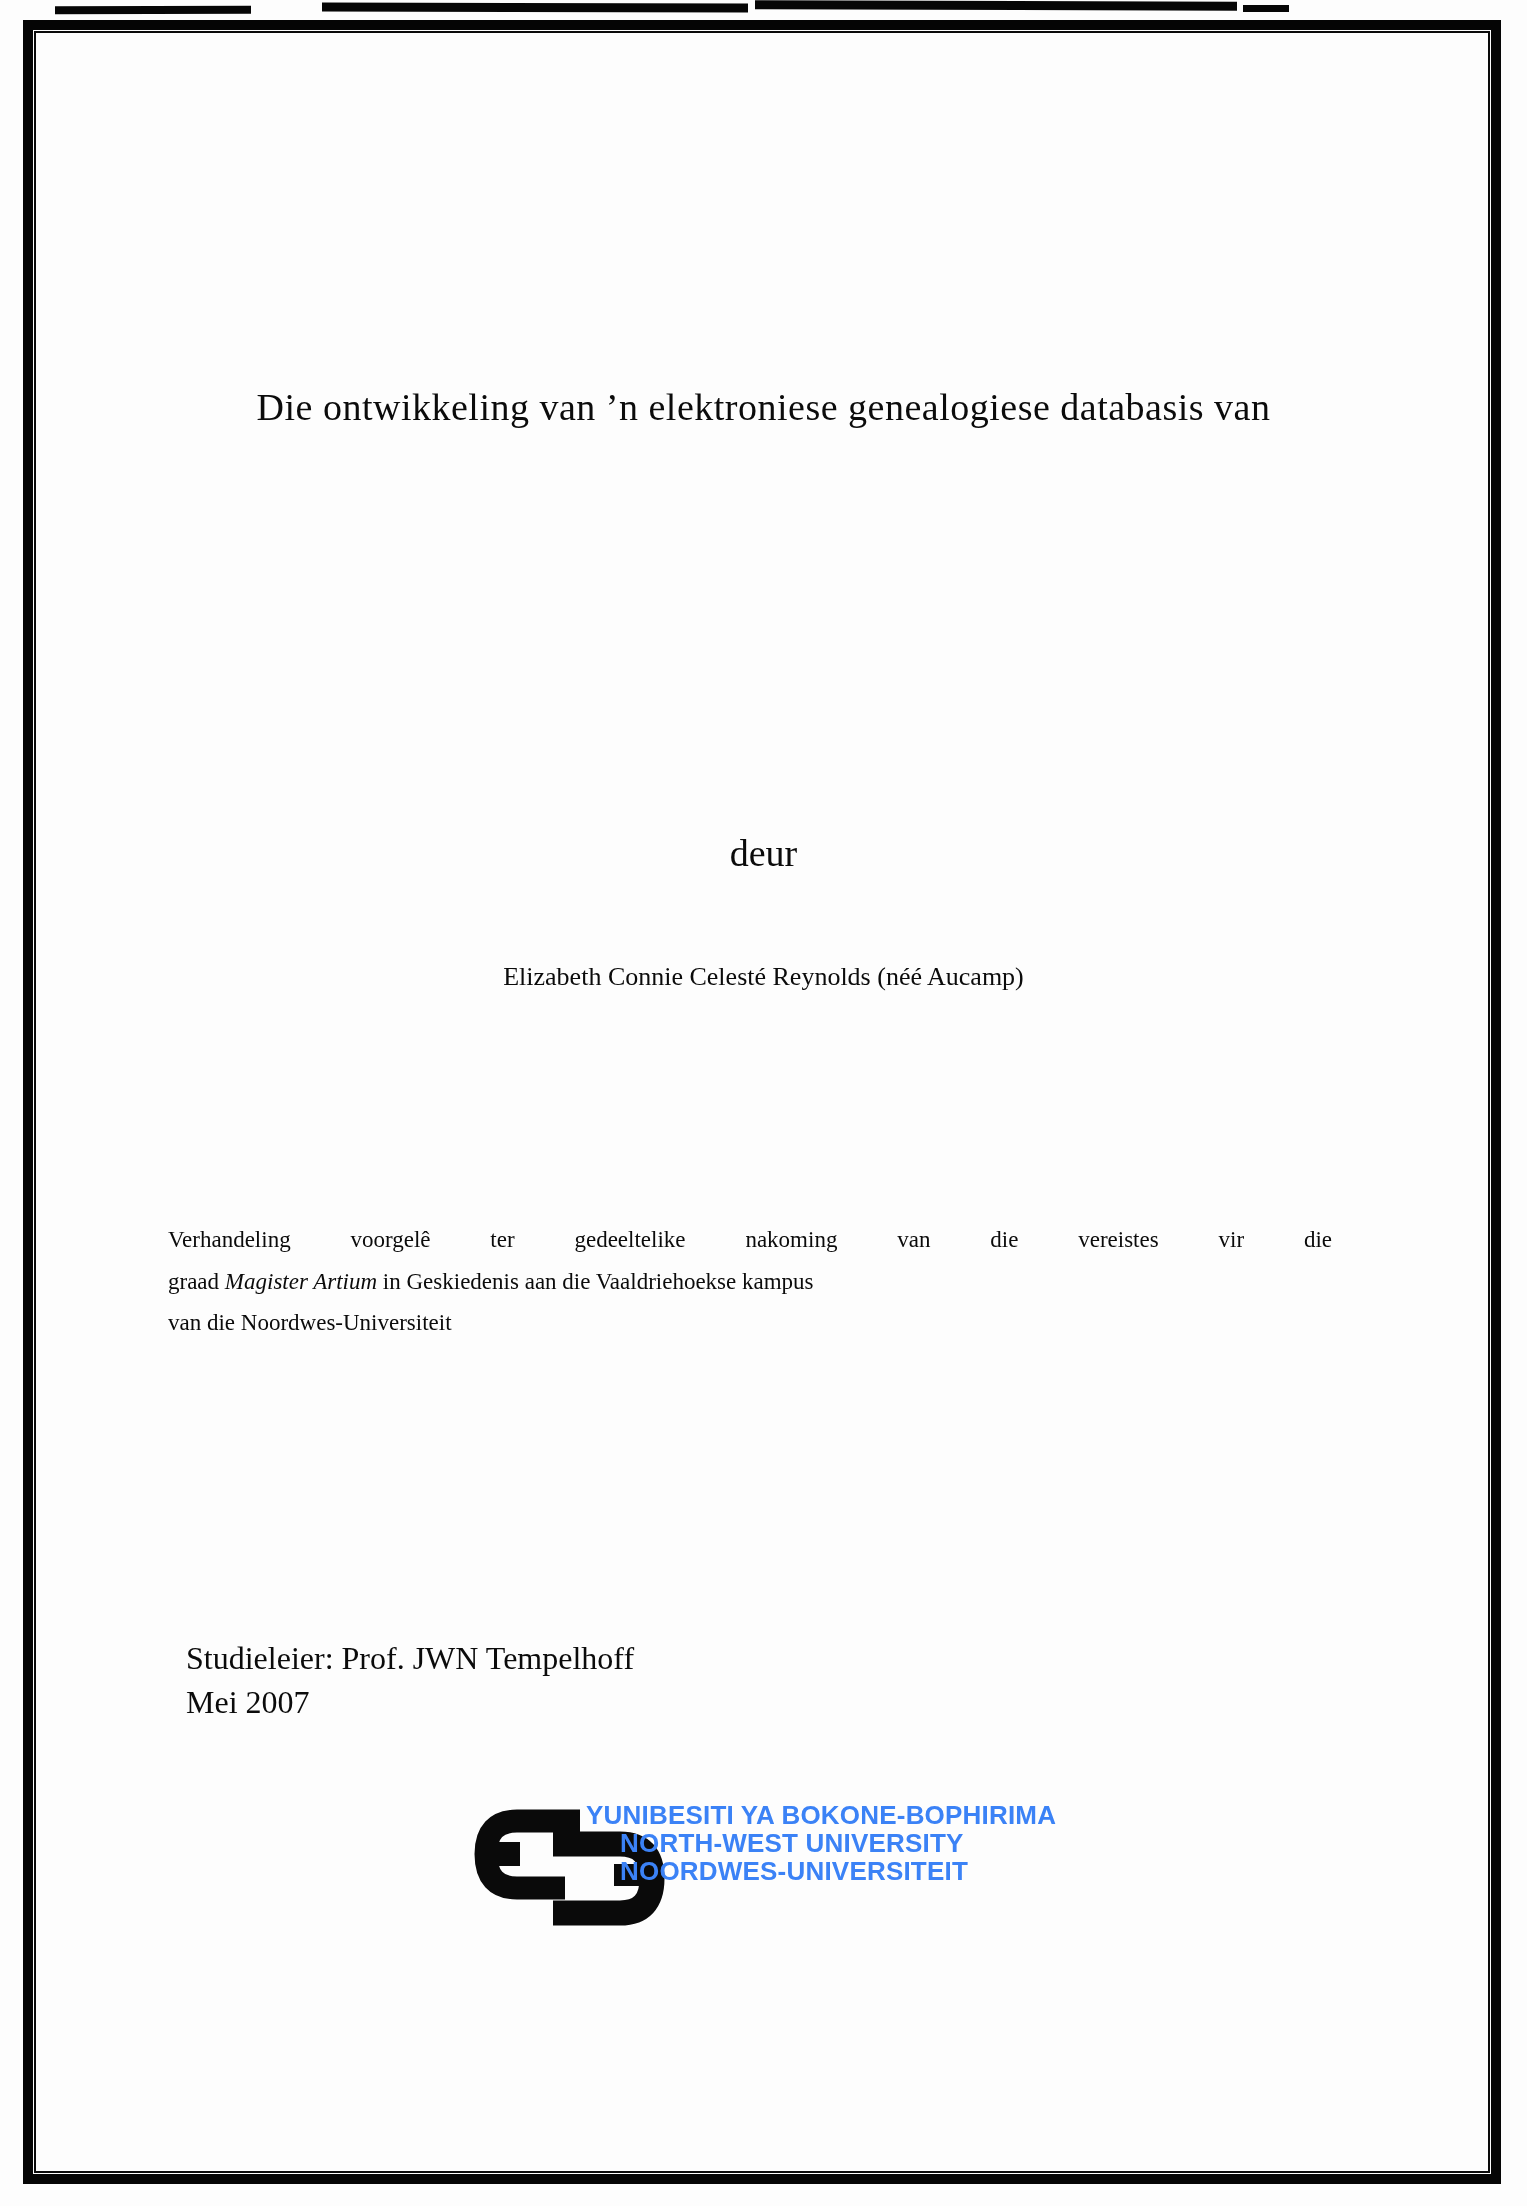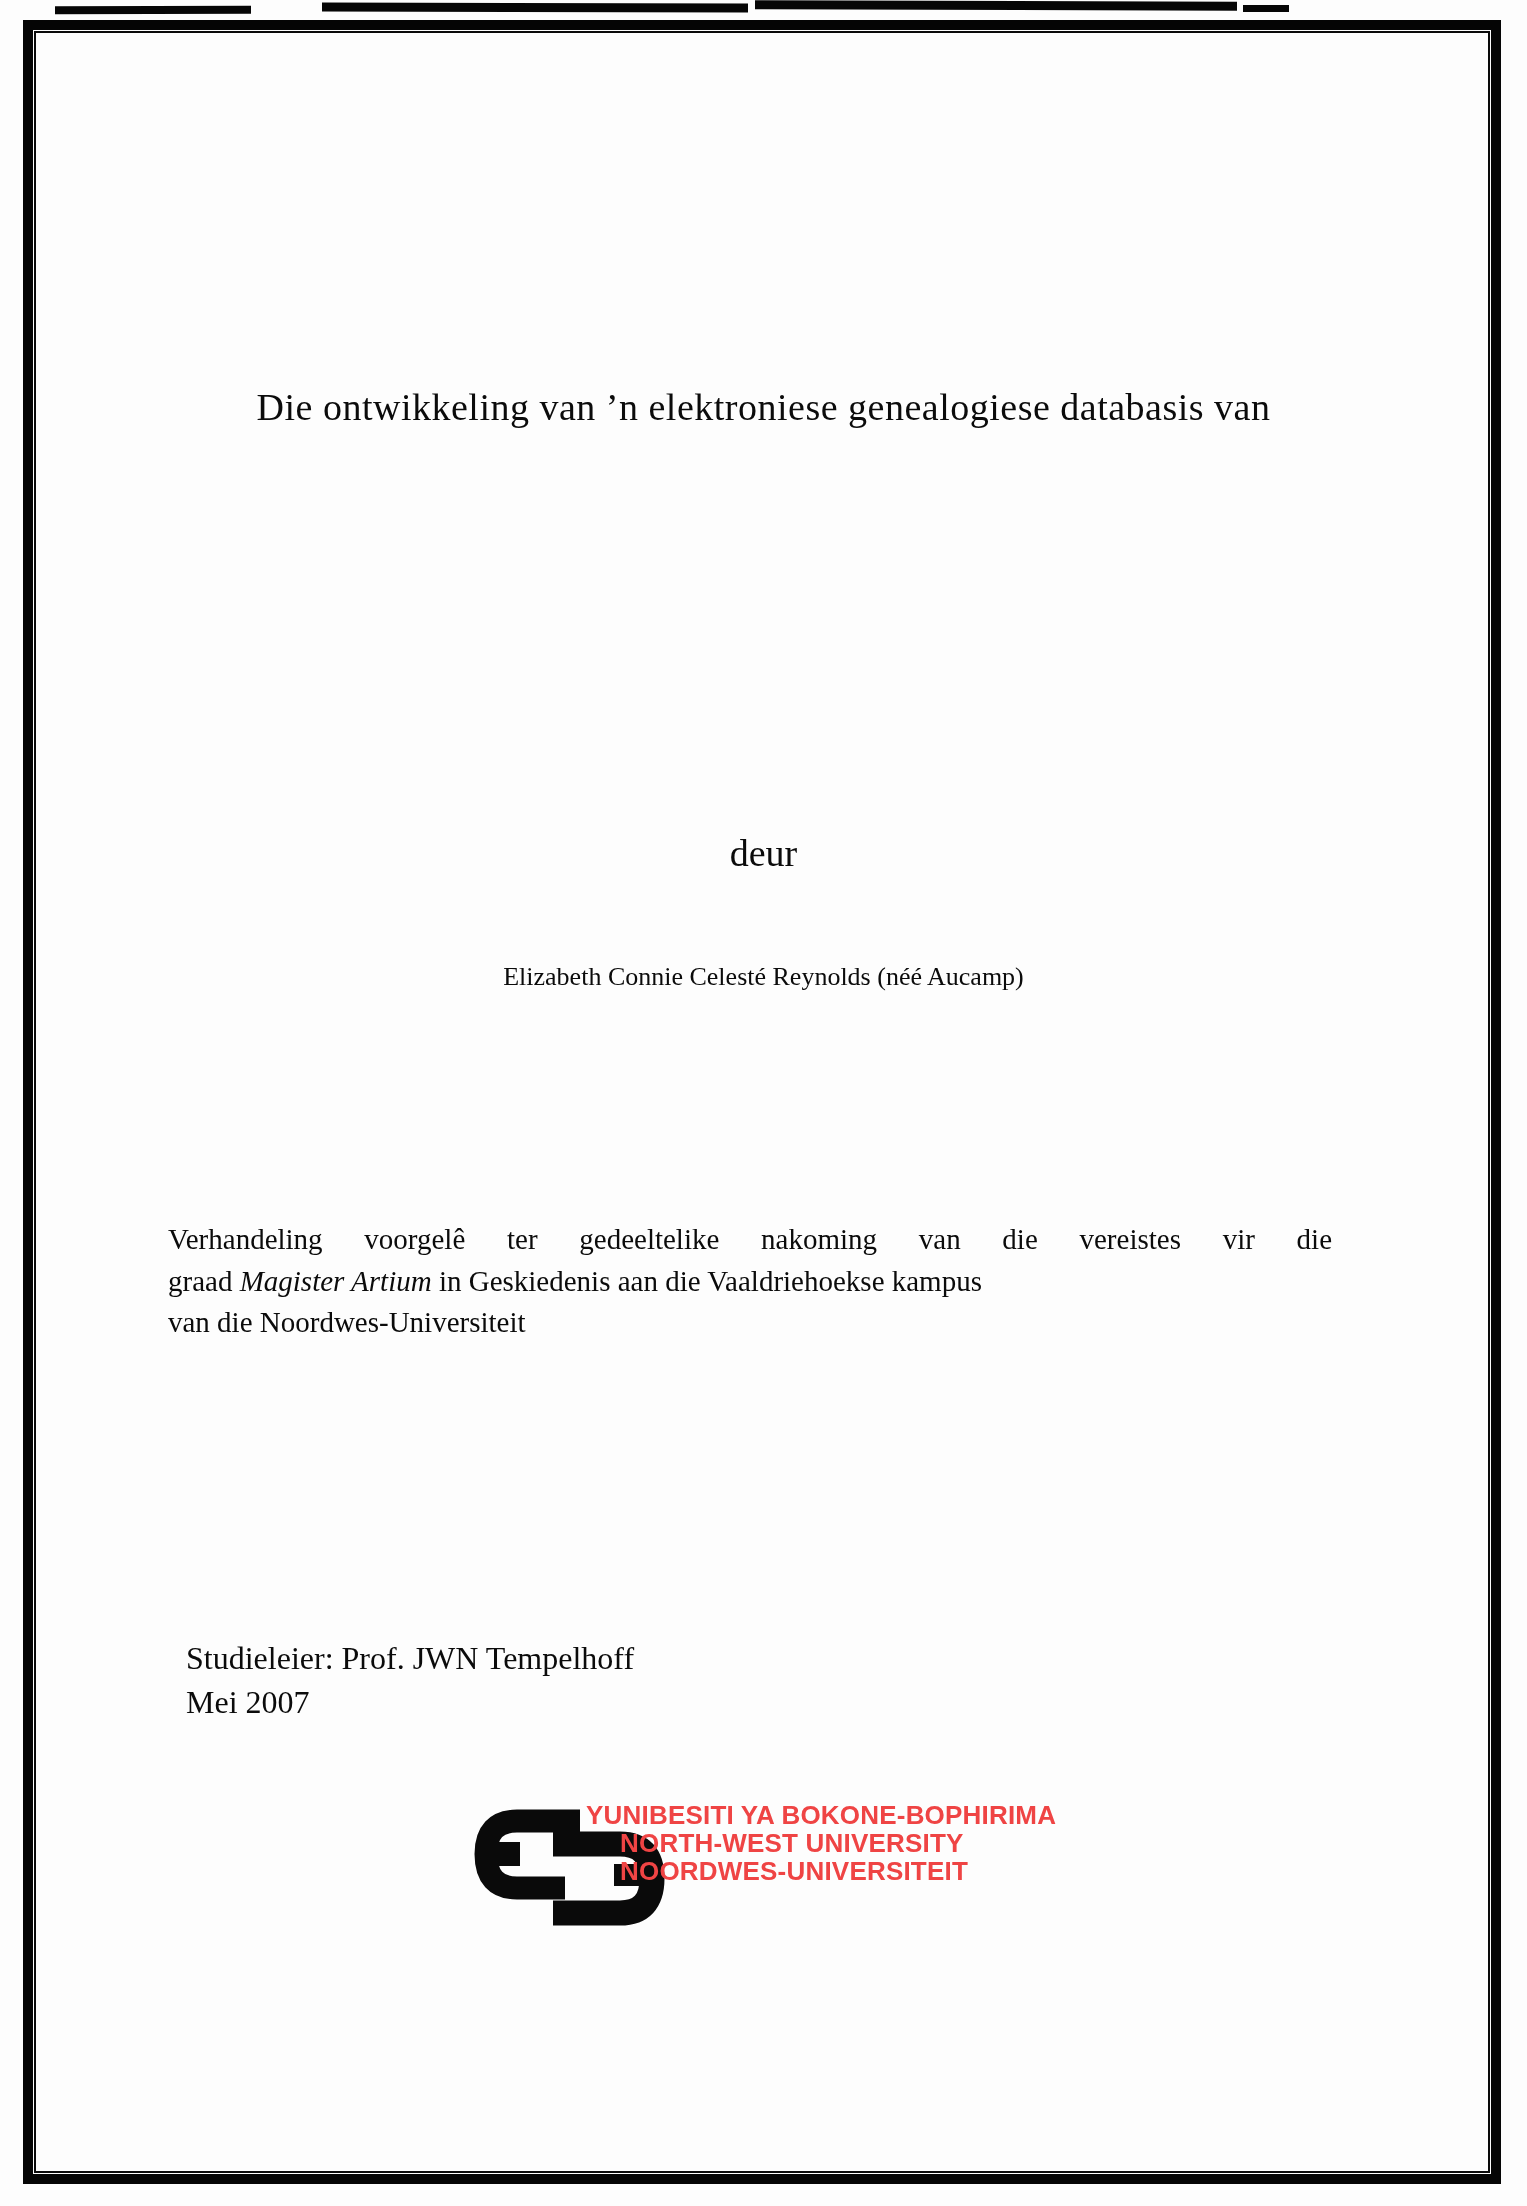--- a/index.html
+++ b/index.html
@@ -35,34 +35,34 @@
   .byline {
     position:absolute; left:8px; top:803px; width:1511px;
     text-align:center; font-size:38px; line-height:36px;margin-top:32px;
   }
   .author {
     position:absolute; left:8px; top:957px; width:1511px;
     text-align:center; font-size:26px; line-height:40px;
   }
   .desc {
     position:absolute; left:168px; top:1219px; width:1164px;
-    font-size:29px; line-height:41.5px;
+    font-size:23px; line-height:41.5px;
   }
   .desc-l1 { text-align:justify; text-align-last:justify; }
   .it { font-style:italic; }
   .supervisor {
     position:absolute; left:186px; top:1636px;
     font-size:32px; line-height:44px;
   }
   .logo-mark { position:absolute; left:460px; top:1792px; }
   .logo-text {
     position:absolute; left:586px; top:1801px;
     font-family:"Liberation Sans","DejaVu Sans",sans-serif;
     font-size:26px; font-weight:700; line-height:28px;
-    letter-spacing:0.2px; white-space:nowrap; color:#ef4444;
+    letter-spacing:0.2px; white-space:nowrap; color:#3b82f6;
   }
   .logo-text .indent { margin-left:34px; }
 </style>
 </head>
 <body>
 
 <div class="page">
 
   <div class="artifact a1"></div>
   <div class="artifact a2"></div>

